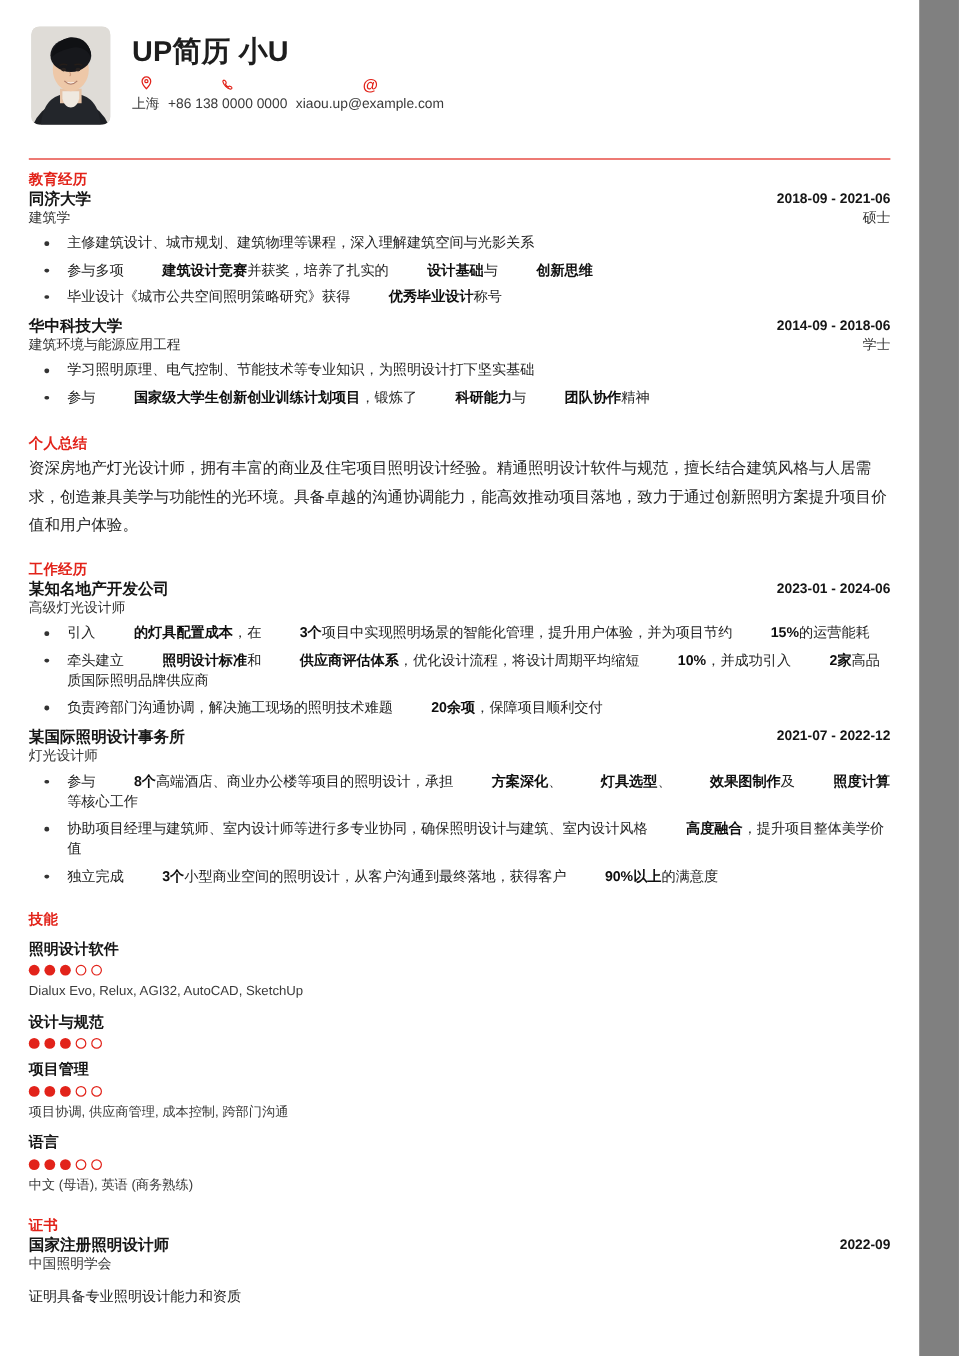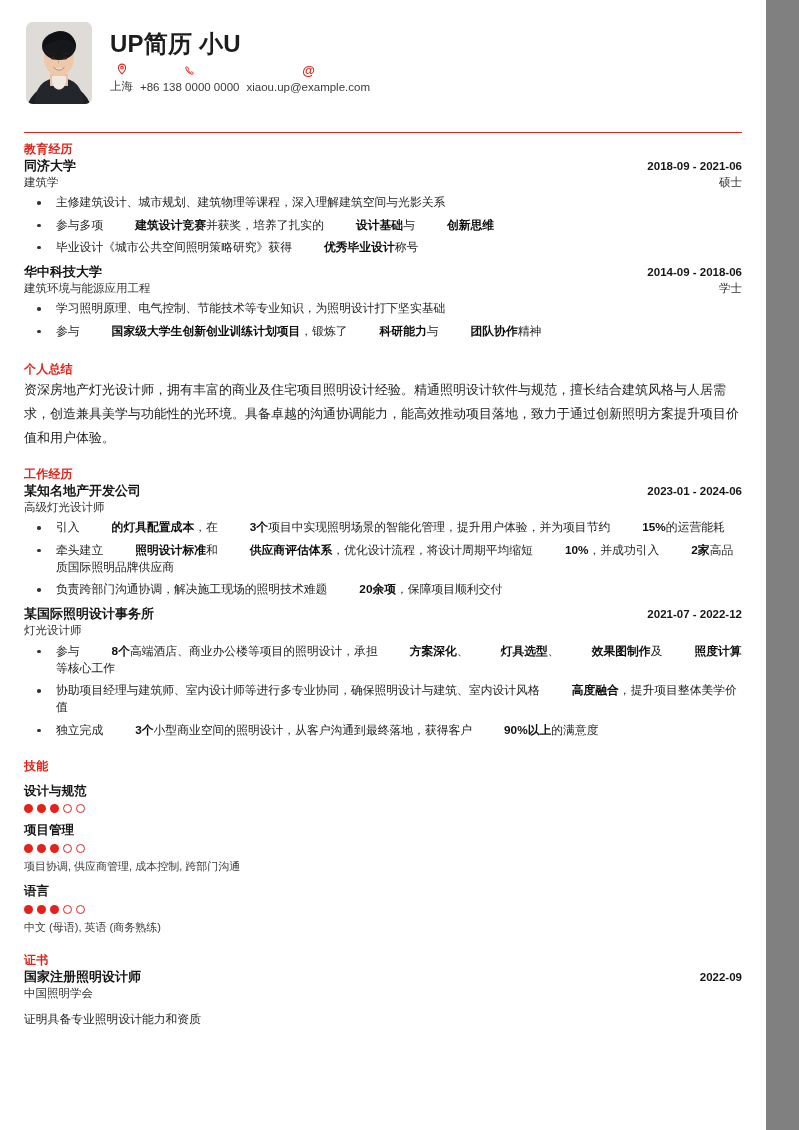--- a/index.html
+++ b/index.html
@@ -204,20 +204,31 @@
         <li>参与<b>8个</b>高端酒店、商业办公楼等项目的照明设计，承担<b>方案深化</b>、<b>灯具选型</b>、<b>效果图制作</b>及<b>照度计算</b>等核心工作</li>
         <li>协助项目经理与建筑师、室内设计师等进行多专业协同，确保照明设计与建筑、室内设计风格<b>高度融合</b>，提升项目整体美学价值</li>
         <li>独立完成<b>3个</b>小型商业空间的照明设计，从客户沟通到最终落地，获得客户<b>90%以上</b>的满意度</li>
       </ul>
     </div>
   </div>
 
   <div style="margin-top:20px">
     <div class="sec-title">技能</div>
 
+    <div class="skill-group">
+      <div class="skill-name">照明设计软件</div>
+      <div class="dots">
+          <span class="dot on"></span>
+          <span class="dot on"></span>
+          <span class="dot on"></span>
+          <span class="dot off"></span>
+          <span class="dot off"></span>
+        </div>
+      <div class="skill-items">Dialux Evo, Relux, AGI32, AutoCAD, SketchUp</div>
+    </div>
 
     <div class="skill-group">
       <div class="skill-name">设计与规范</div>
       <div class="dots">
           <span class="dot on"></span>
           <span class="dot on"></span>
           <span class="dot on"></span>
           <span class="dot off"></span>
           <span class="dot off"></span>
         </div>

